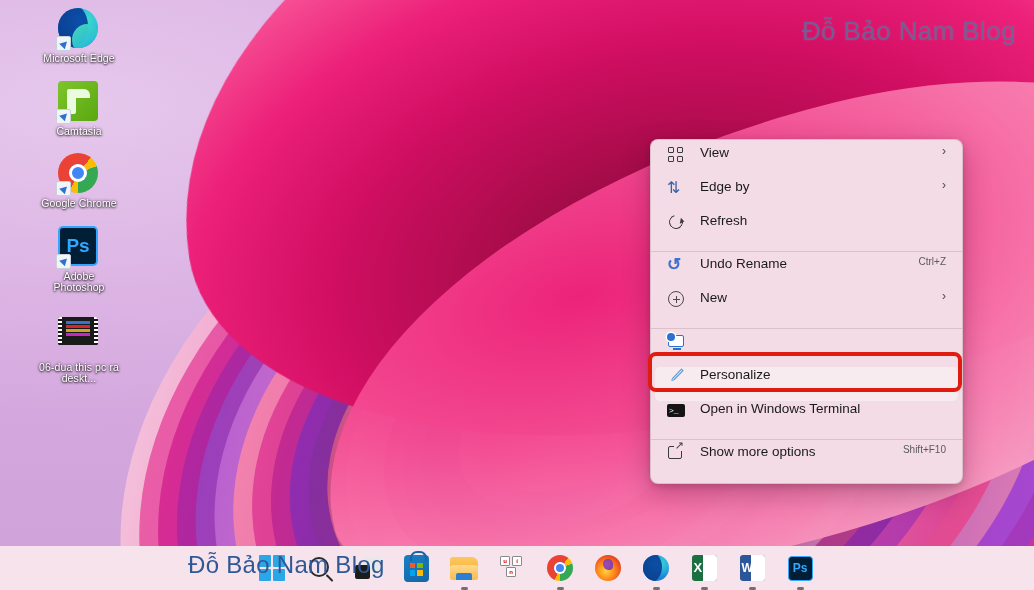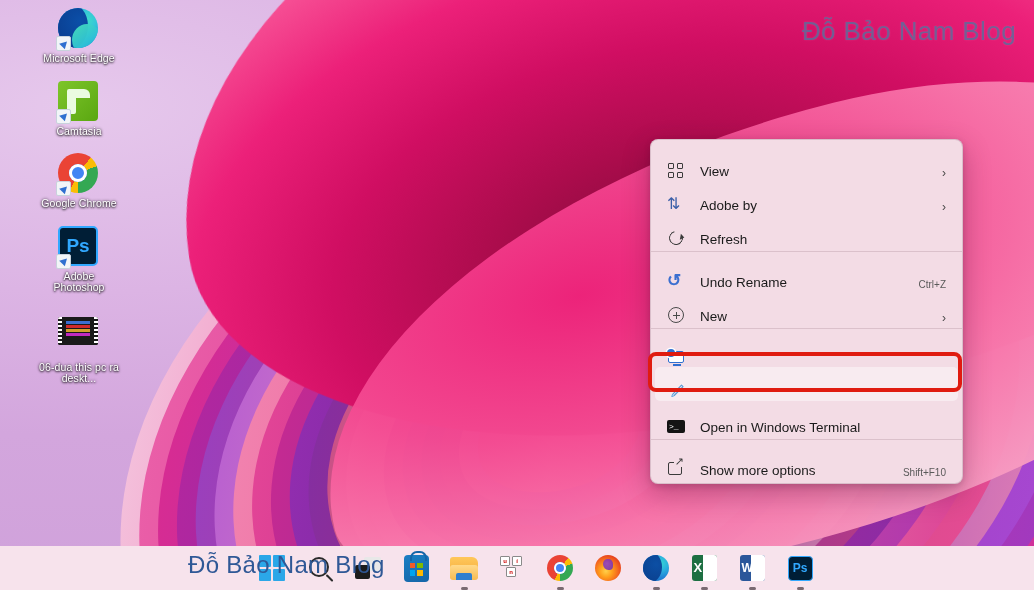--- a/index.html
+++ b/index.html
@@ -195,21 +195,21 @@
     width: 313px;
     background: #f3dce5;
     border-radius: 8px;
     border: 1px solid rgba(120,70,95,.20);
     box-shadow: 0 10px 28px rgba(60,10,40,.30), 0 2px 6px rgba(60,10,40,.18);
     padding: 5px 0 5px 0;
     overflow: hidden;
     font-family: "Liberation Sans", sans-serif;
   }
   .ctx-item {
-    display: flex; align-items: flex-end;
+    display: flex; align-items: flex-start;
     height: 34px;
     margin: 0 4px;
     padding: 0 10px 0 12px;
     border-radius: 5px;
     cursor: default;
     position: relative;
   }
   .ctx-item .ic {
     width: 18px; height: 18px;
     margin-right: 15px;
@@ -574,21 +574,21 @@
   <div class="wm-top">Đỗ Bảo Nam Blog</div>
 
   <div class="ctx" id="ctxmenu">
       <div class="ctx-item">
         <span class="ic"><span class="i-view"><i></i><i></i><i></i><i></i></span></span>
         <span class="tx">View</span>
         <span class="chev">›</span>
       </div>
       <div class="ctx-item">
         <span class="ic"><span class="i-sort">⇅</span></span>
-        <span class="tx">Adobe by</span>
+        <span class="tx">Edge by</span>
         <span class="chev">›</span>
       </div>
       <div class="ctx-item">
         <span class="ic">
           <span class="i-refresh"></span>
         </span>
         <span class="tx">Refresh</span>
       </div>
       <div class="ctx-sep"></div>
       <div class="ctx-item">
@@ -610,20 +610,21 @@
           <span class="i-display-gear"></span>
         </span>
       </div>
       <div class="ctx-item hl">
         <span class="ic">
           <svg class="i-brush" viewBox="0 0 18 18">
             <path d="M14.5 2.2 L16 3.7 L7.2 12.5 L5 13.5 L5.6 11.3 Z" fill="none" stroke="#5b9bd5" stroke-width="1.2" stroke-linejoin="round"></path>
             <path d="M5.6 11.3 L7.2 12.5 L5 13.5 Z" fill="#9ecbef"></path>
           </svg>
         </span>
+        <span class="tx">Personalize</span>
       </div>
       <div class="ctx-item">
         <span class="ic">
           <span class="i-term">&gt;_</span>
         </span>
         <span class="tx">Open in Windows Terminal</span>
       </div>
       <div class="ctx-sep"></div>
       <div class="ctx-item">
         <span class="ic">

